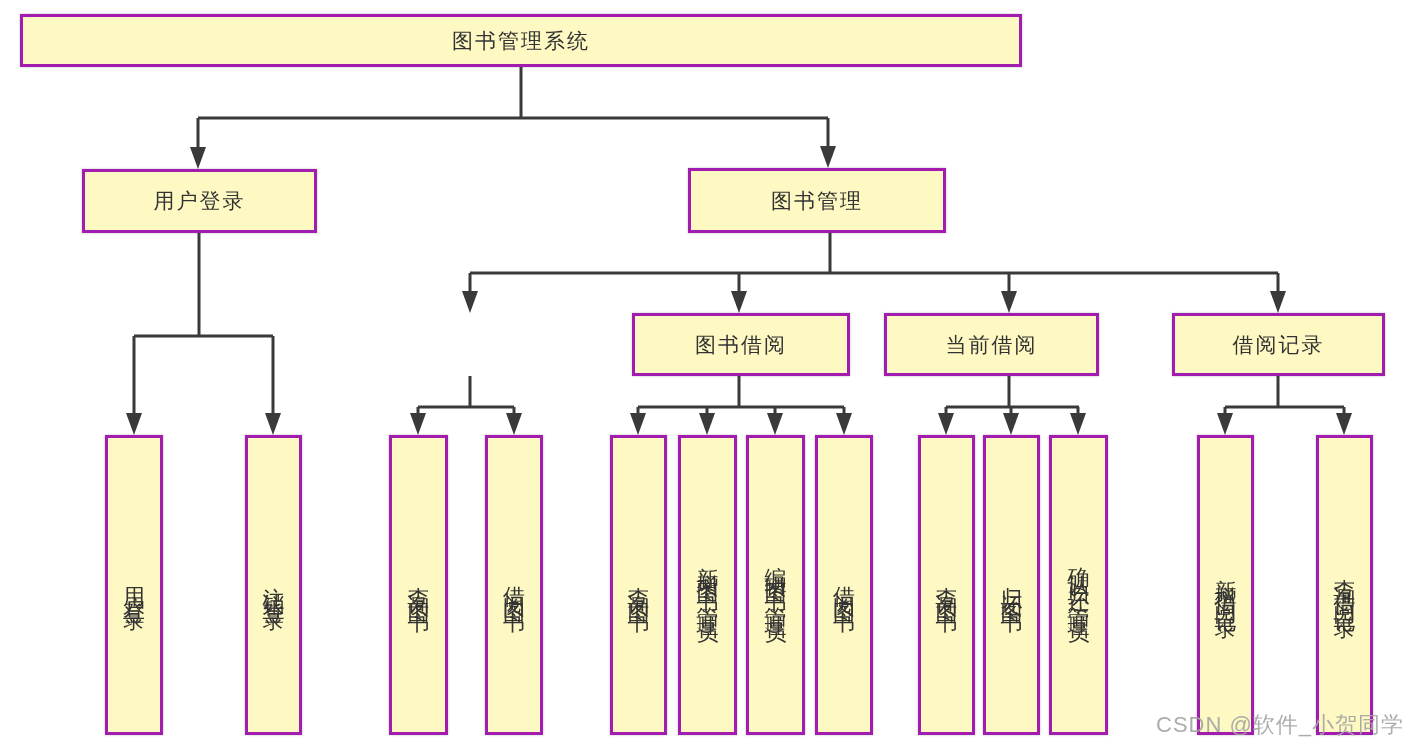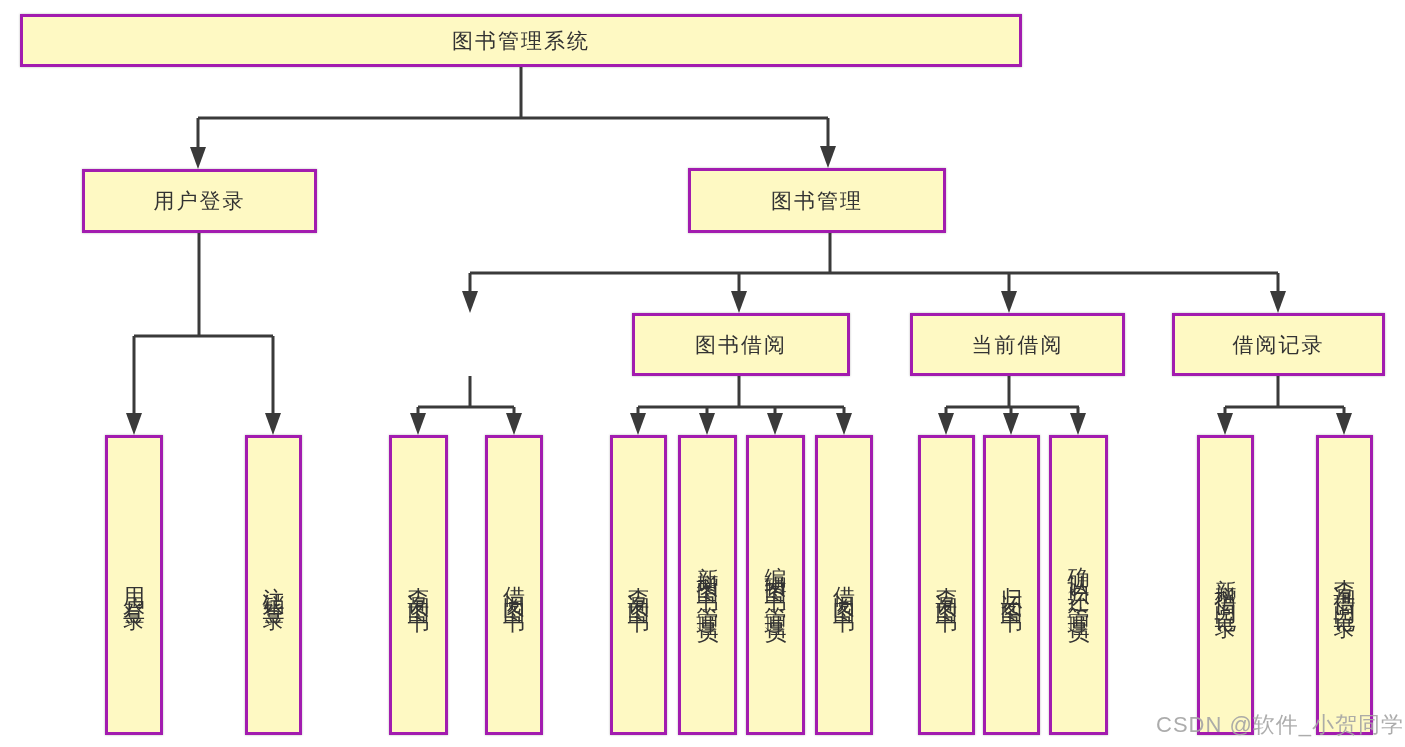--- a/index.html
+++ b/index.html
@@ -101,21 +101,21 @@
       <polygon points="1336,413 1352,413 1344,435"></polygon>
     </g>
   </svg>
 
   <div class="node h" style="left:20px; top:14px; width:1002px; height:53px;">图书管理系统</div>
 
   <div class="node h" style="left:82px; top:169px; width:235px; height:64px;">用户登录</div>
   <div class="node h" style="left:688px; top:168px; width:258px; height:65px;">图书管理</div>
 
   <div class="node h" style="left:632px; top:313px; width:218px; height:63px;">图书借阅</div>
-  <div class="node h" style="left:910px; top:313px; width:215px; height:63px;">当前借阅</div>
+  <div class="node h" style="left:884px; top:313px; width:215px; height:63px;">当前借阅</div>
   <div class="node h" style="left:1172px; top:313px; width:213px; height:63px;">借阅记录</div>
 
   <div class="node v" style="left:105px; top:435px; width:58px; height:300px;">
     <span class="vtext">用户登录</span>
   </div>
   <div class="node v" style="left:245px; top:435px; width:57px; height:300px;">
     <span class="vtext">注销登录</span>
   </div>
 
   <div class="node v" style="left:389px; top:435px; width:59px; height:300px;">

